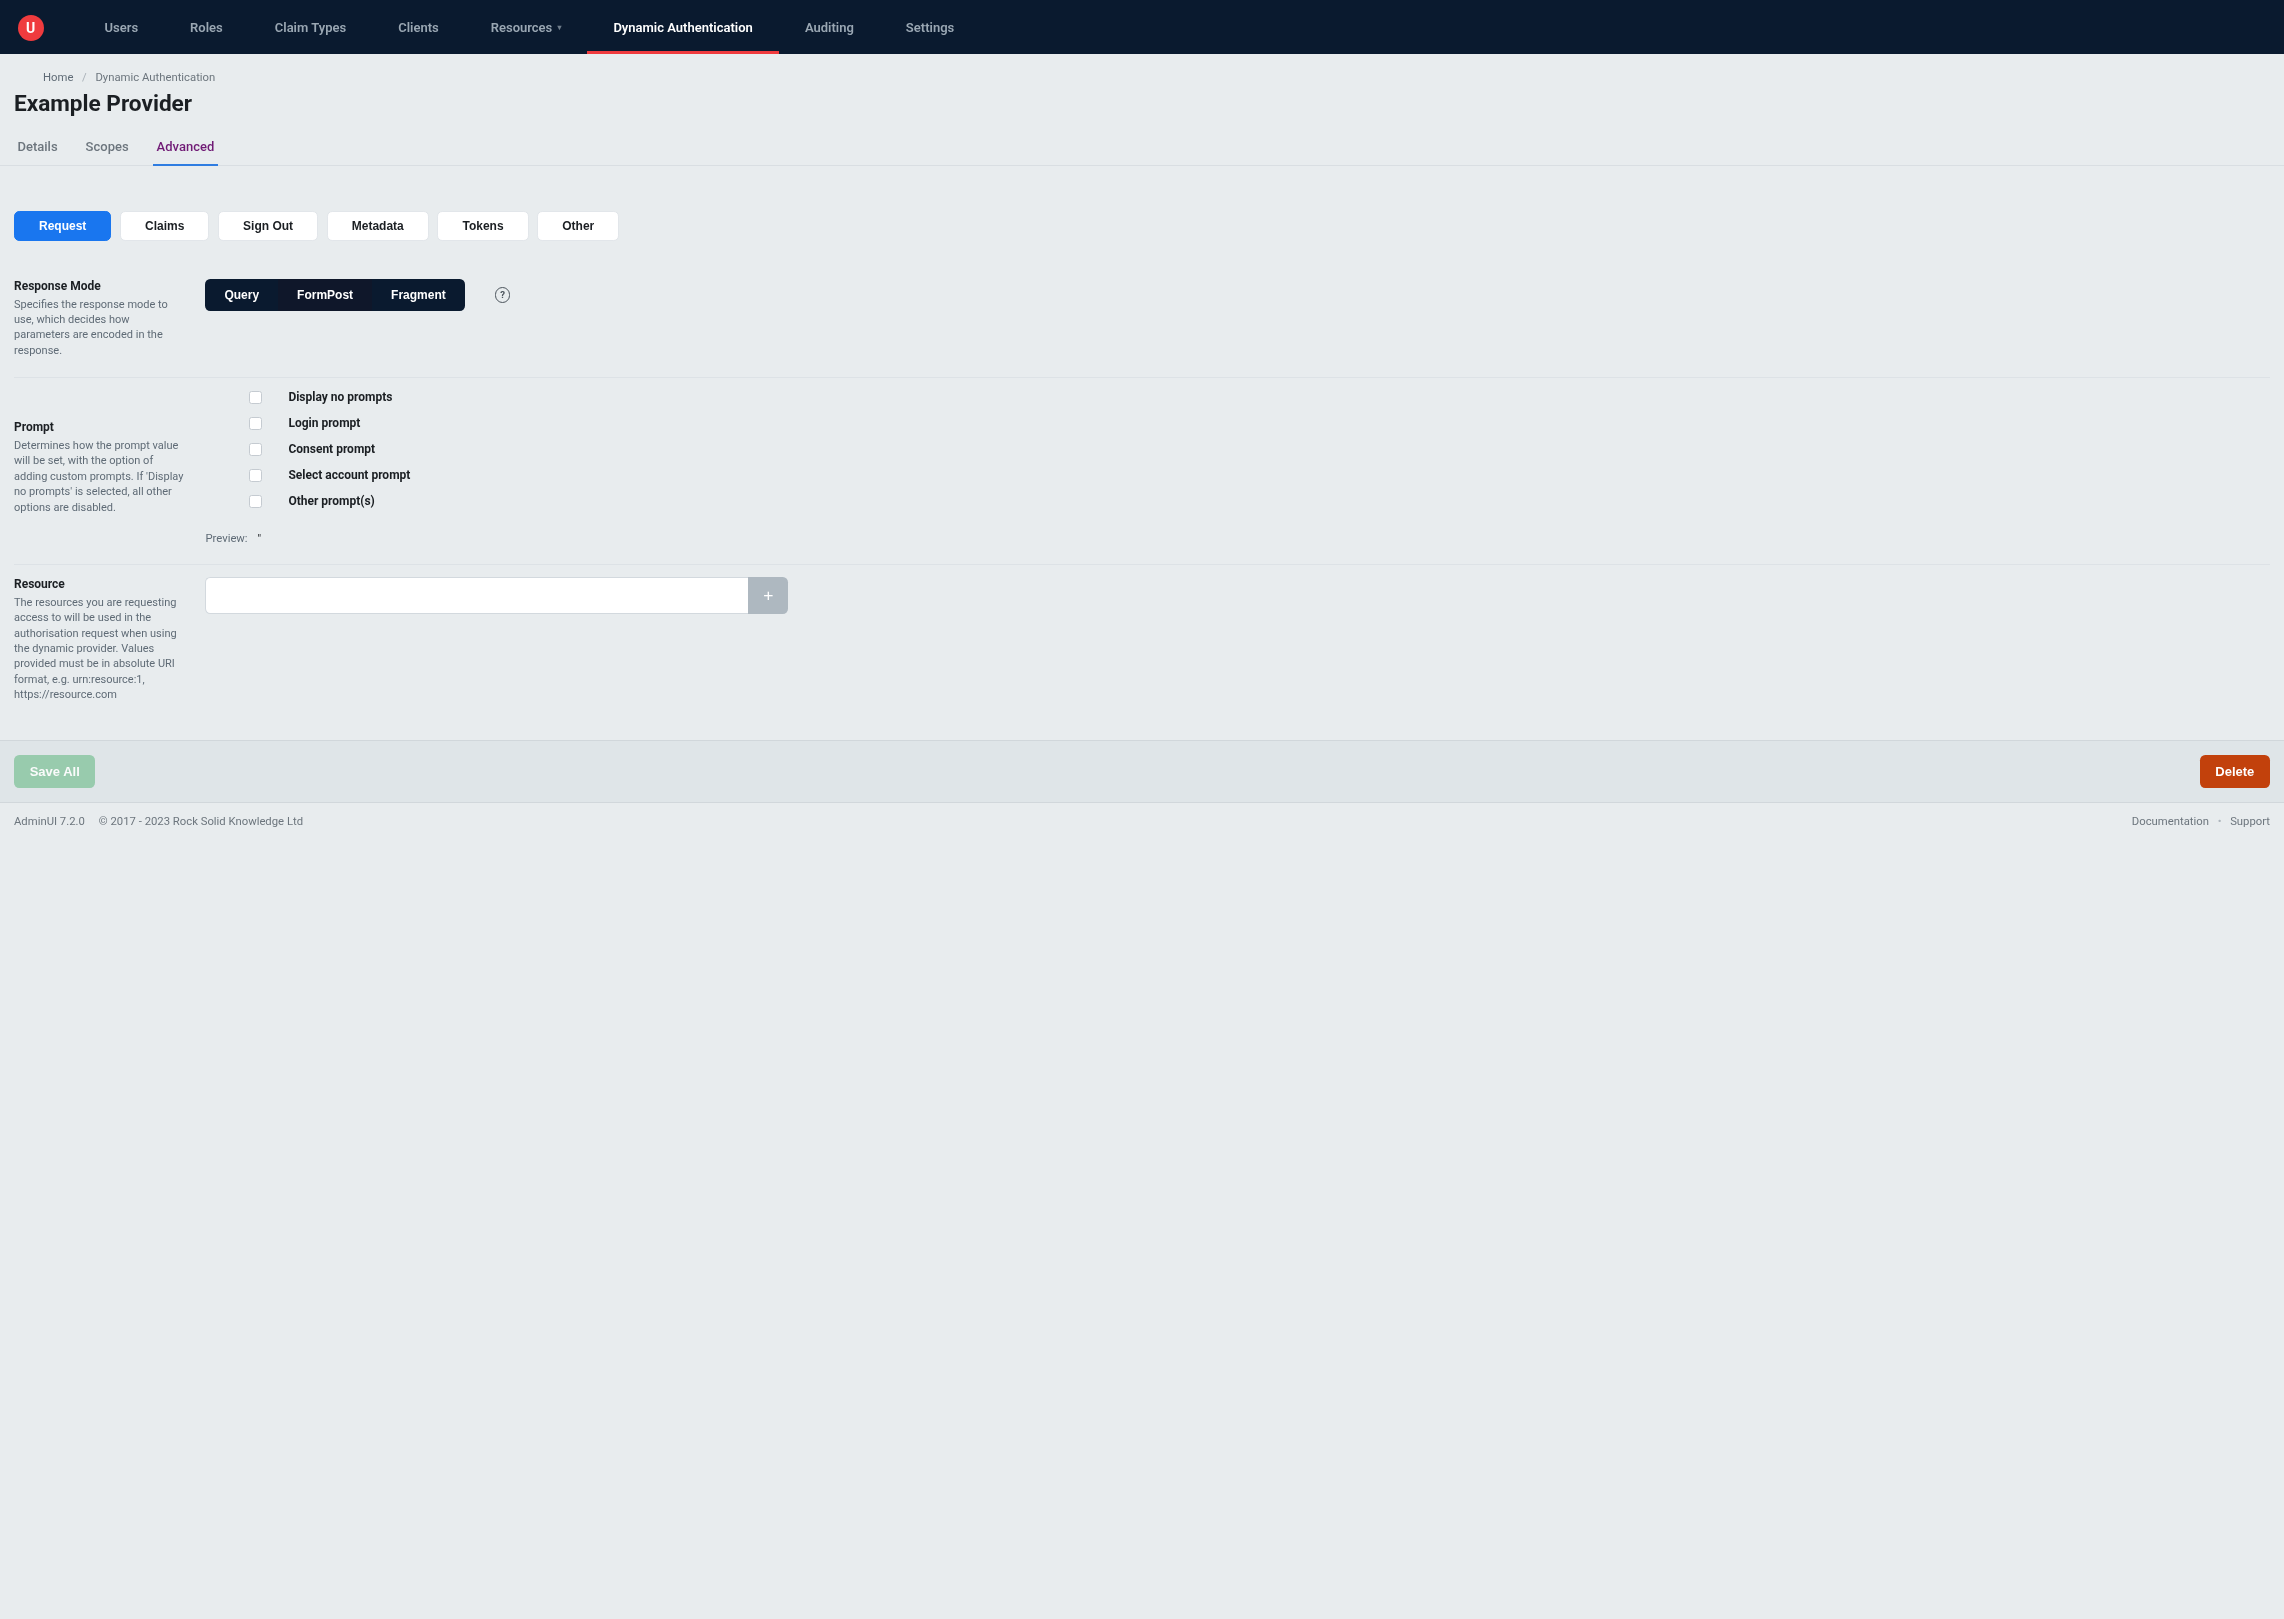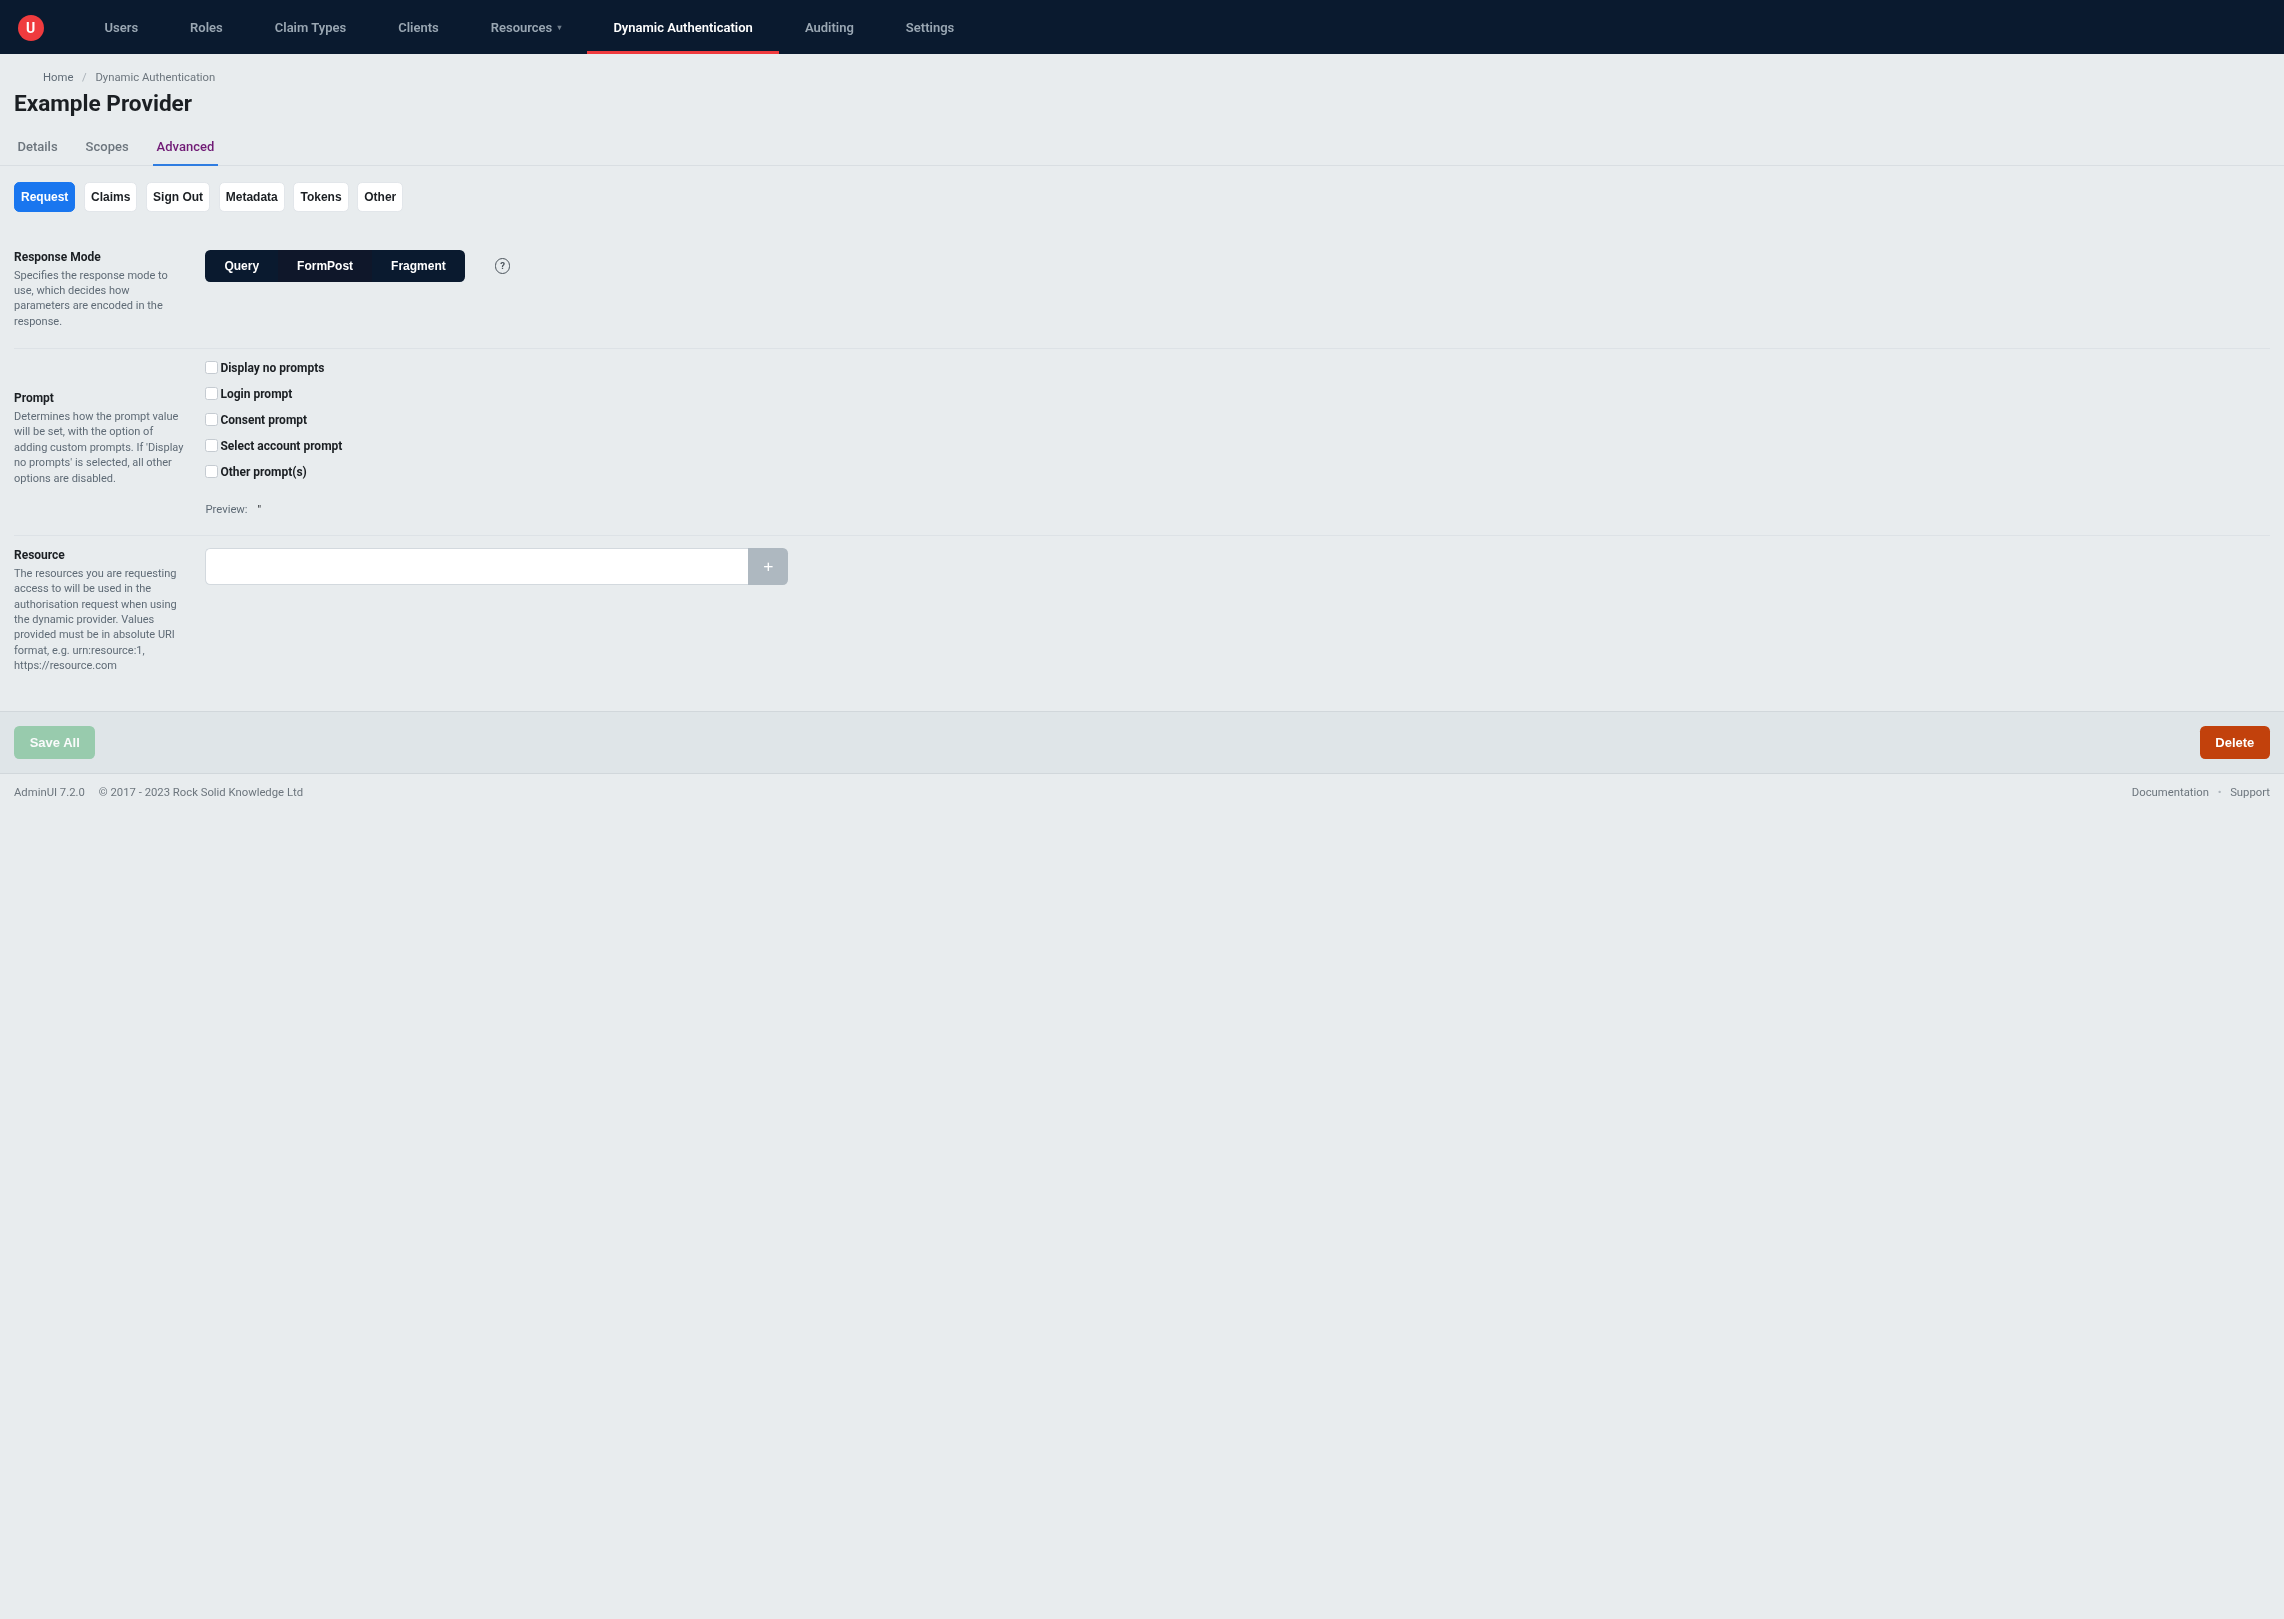--- a/index.html
+++ b/index.html
@@ -111,25 +111,26 @@
   
   .pillbar {
     display: flex;
     gap: 8.7px;
     margin-bottom: 26px;
   }
   .pill {
     background: #fff;
     border: 0.9px solid #e2e6ea;
     border-radius: 5.2px;
-    padding: 7px 6px;
+    padding: 7px 24px;
     font-weight: 600;
     font-size: 12px;
     color: #1b1f23;
     cursor: pointer;
+    margin-top: 29px;
   }
   .pill.active {
     background: #1976ef;
     color: #fff;
     border-color: #1976ef;
   }
   
   .section {
     display: flex;
     padding: 12px 0 19px 0;
@@ -174,21 +175,21 @@
     border: none;
   }
   .segmented .seg.active { background: #0f172a; }
   .help-icon{
     width:15.7px;height:15.7px;border:1.3px solid #4b545c;border-radius:50%;
     display:inline-flex;align-items:center;justify-content:center;
     font-size:9.6px;color:#4b545c;font-weight:700;cursor:pointer;
   }
   
   .check-list { display:flex; flex-direction:column; gap:12px; }
-  .check-item { display:flex; gap:2px; }
+  .check-item { display:flex; align-items:center; gap:26px;margin-left:44px; }
   .check-item input[type=checkbox]{
     width:13px;height:13px;border:0.9px solid #c5cbd1;border-radius:2.6px;
     appearance:none;background:#fff;cursor:pointer;
   }
   .check-item label{ font-weight:700; font-size:12px; color:#1b1f23; cursor:pointer;}
   .preview-line{ margin-top:24px; font-size:11.3px; color:#5f6b76; }
   .preview-line .pval{ margin-left:7px; color:#1b1f23;}
   
   .resource-row{ display:flex; max-width: 583px; }
   .resource-row input{

